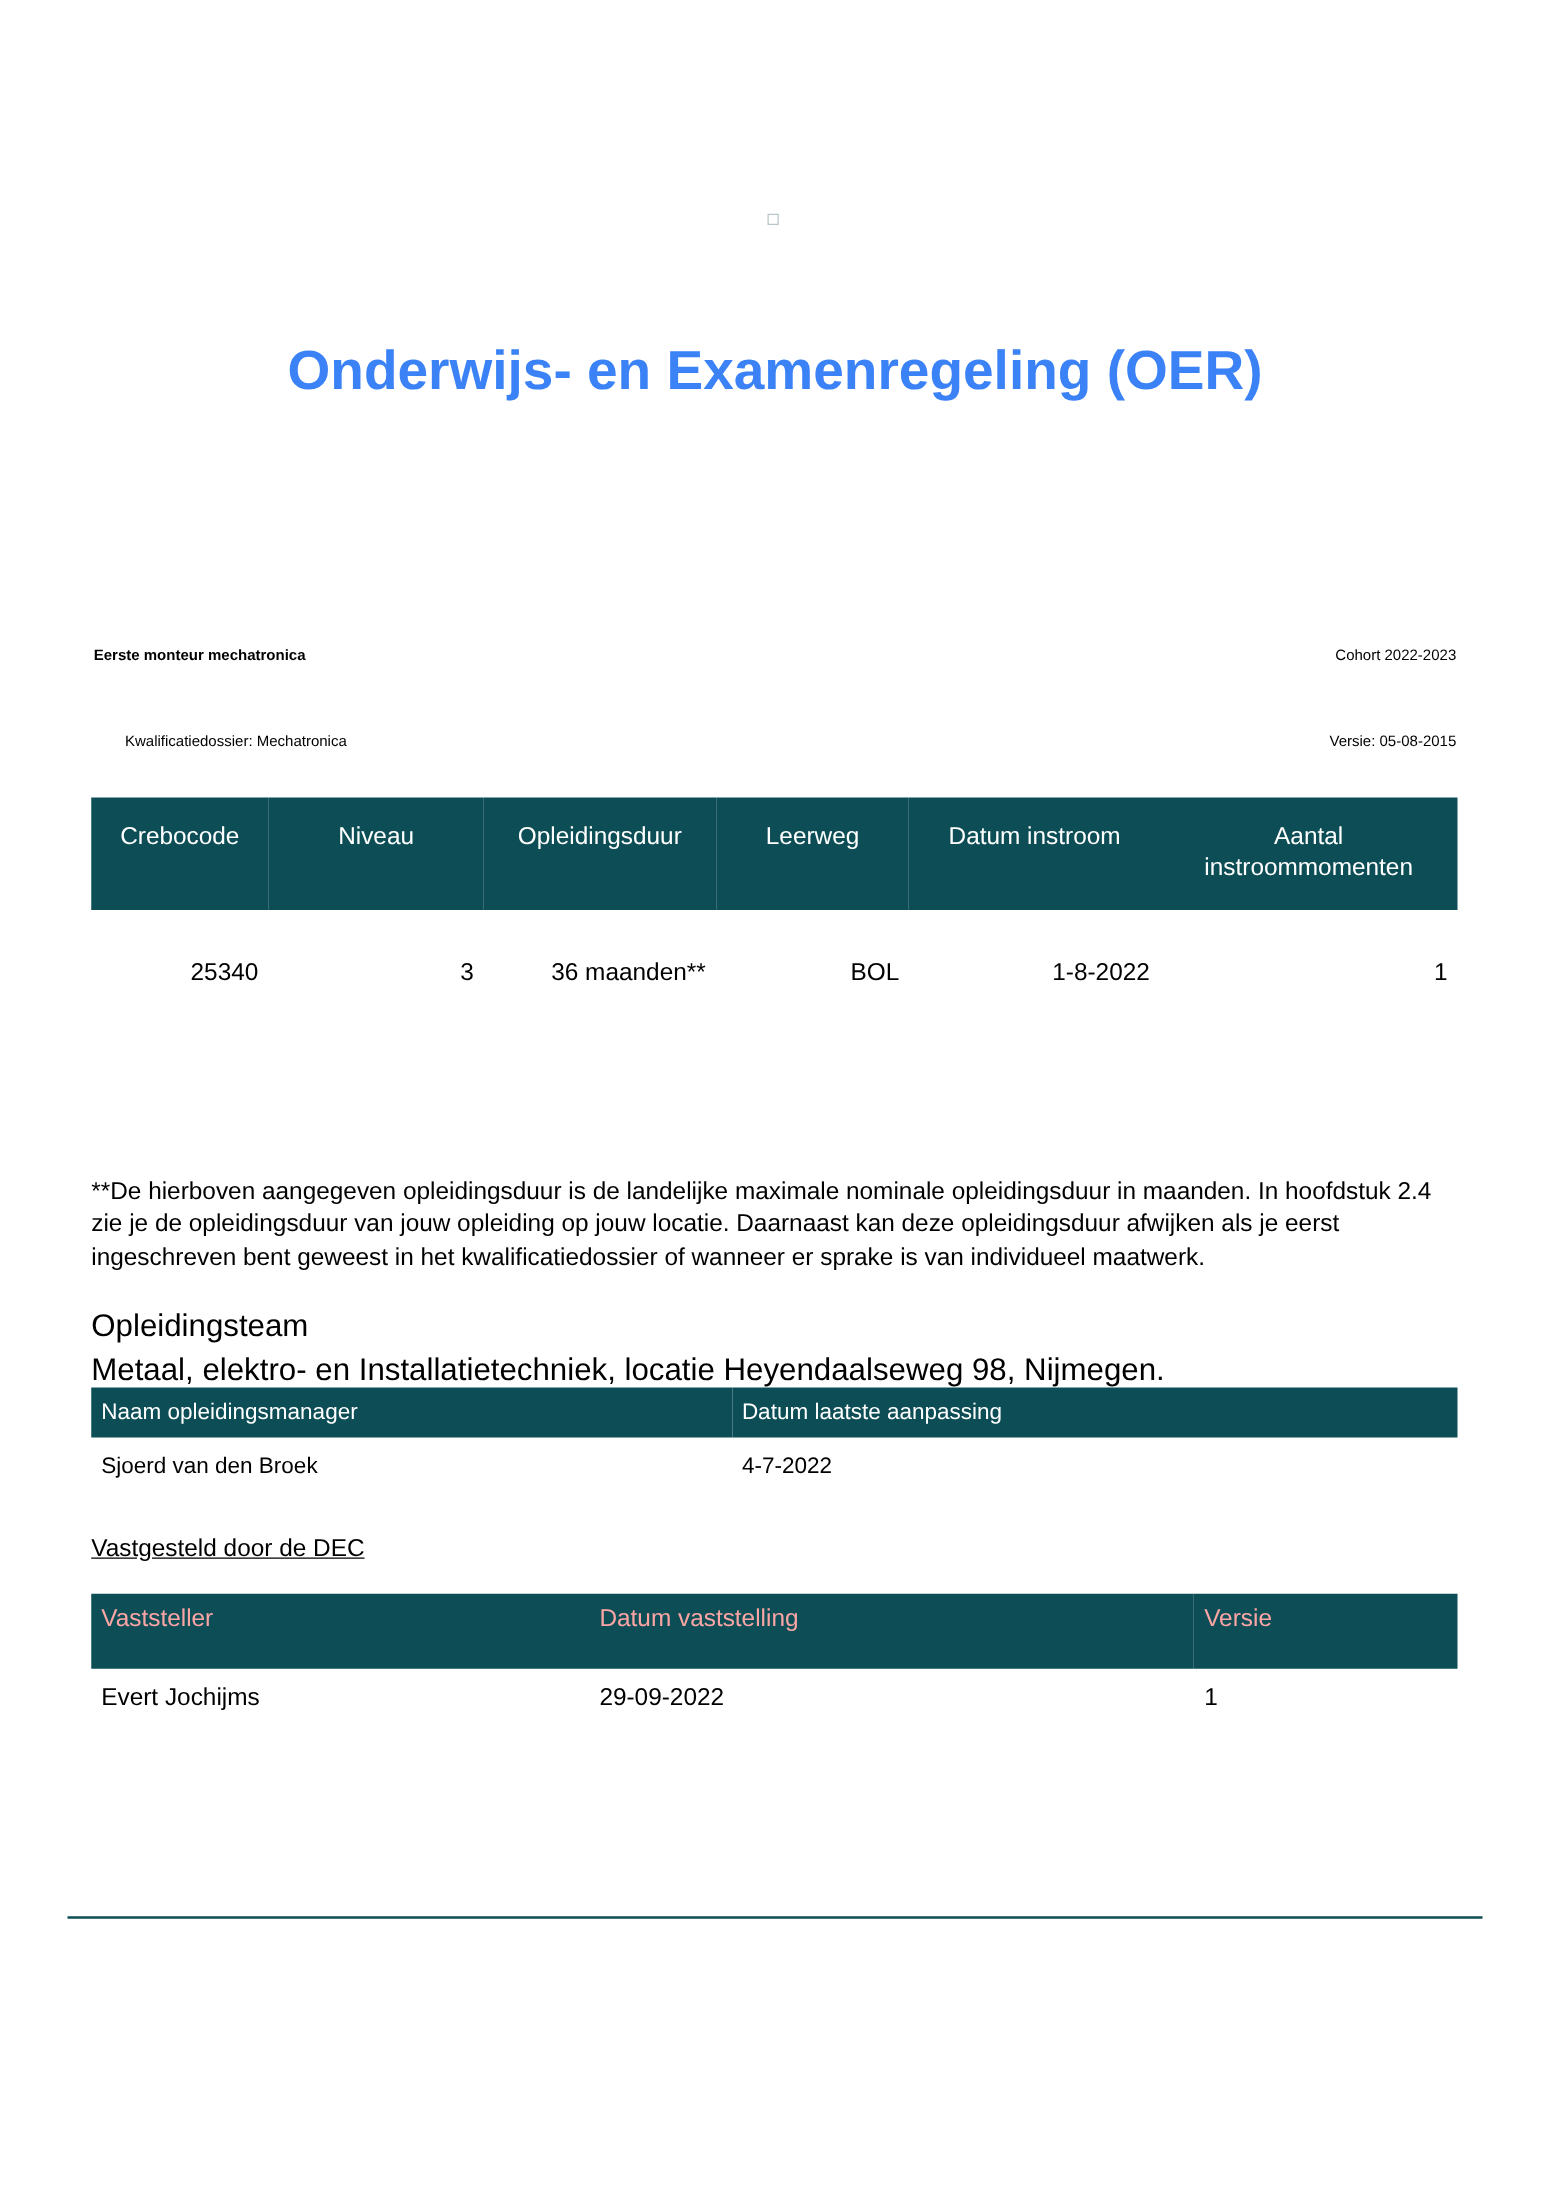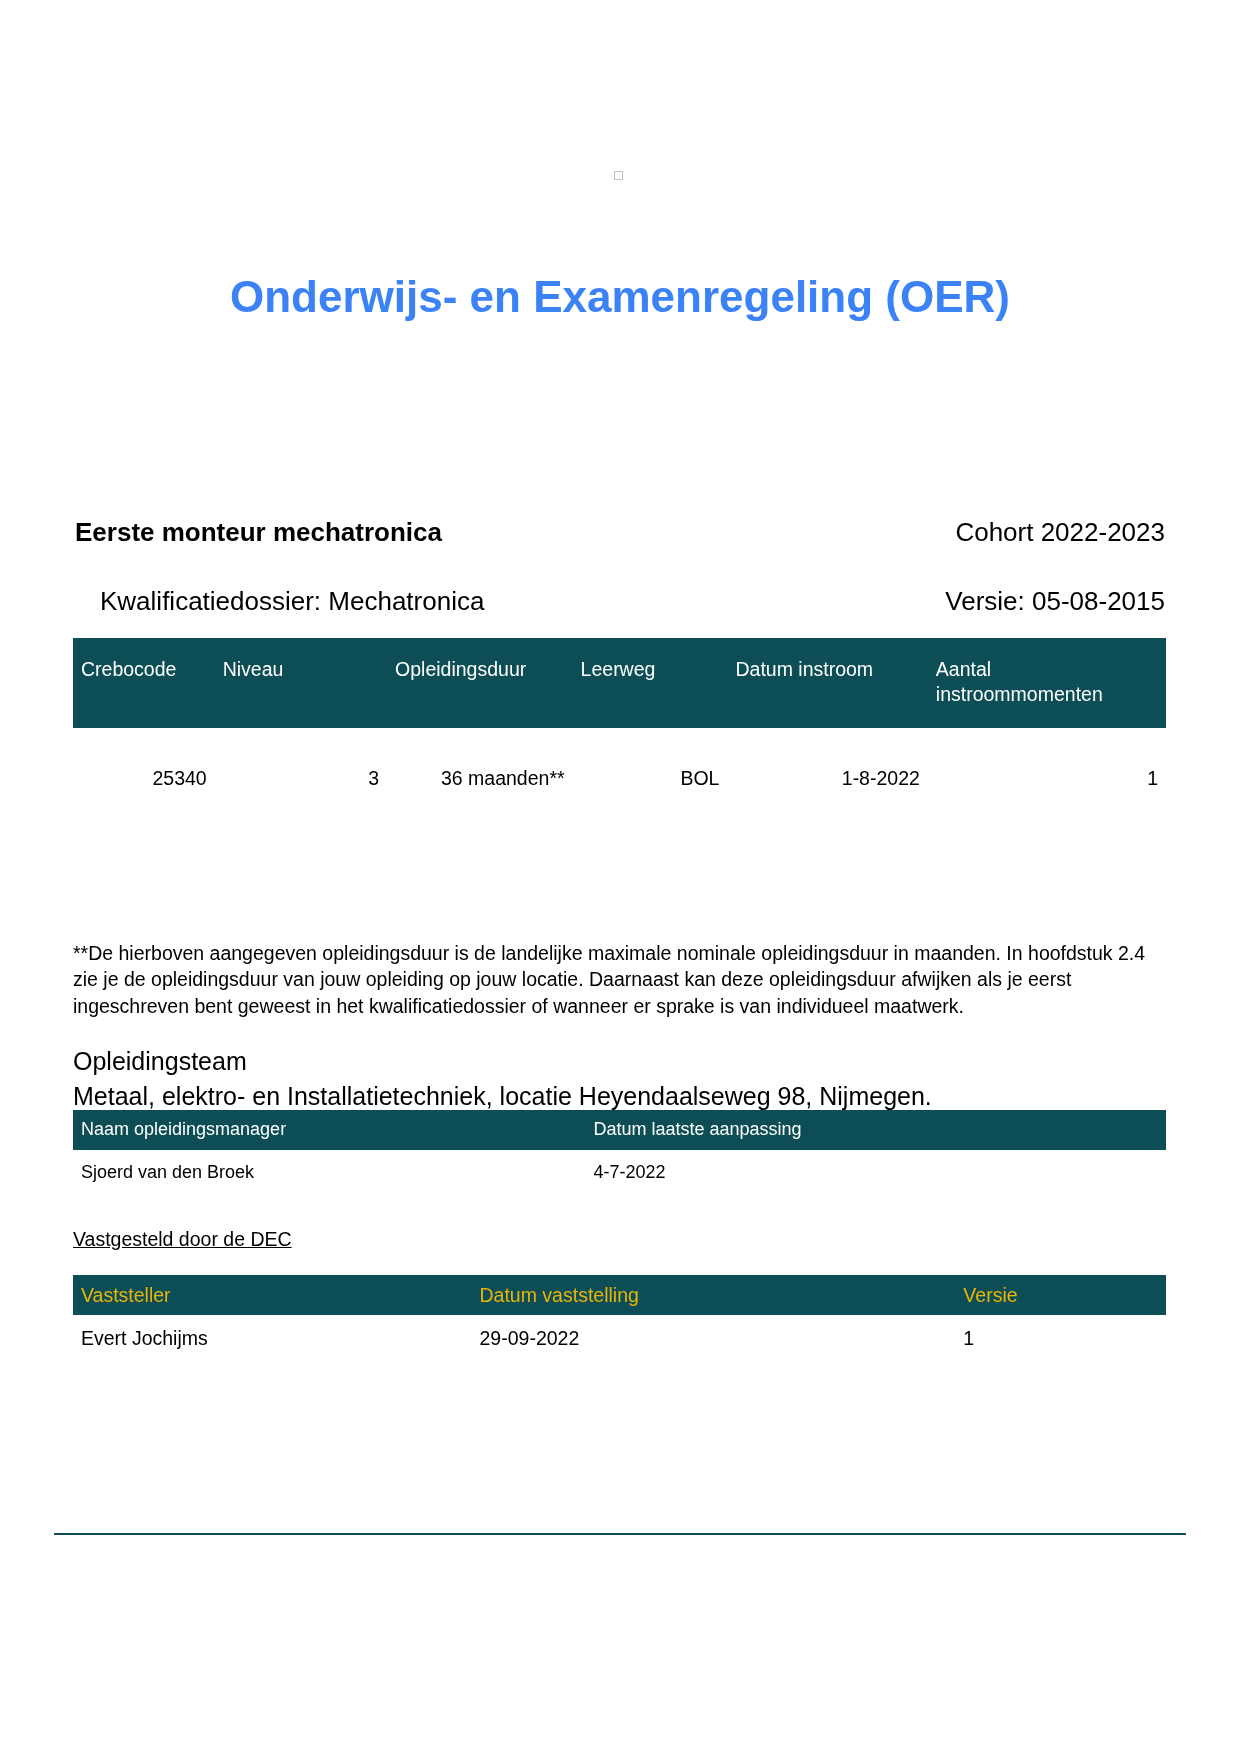--- a/index.html
+++ b/index.html
@@ -42,41 +42,41 @@
     color: #3b82f6;
     letter-spacing: 0px;
   }
   .meta-row {
     position: absolute;
     left: 75px;
     right: 75px;
     display: flex;
     justify-content: space-between;
     align-items: baseline;
-    font-size: 26px;
+    font-size: 12px;
   }
   .meta-row.r1 { top: 517px; }
   .meta-row.r2 { top: 586px; margin-left: 25px; }
   .meta-left-bold { font-weight: bold; }
   .meta-left, .meta-right { white-space: nowrap; }
 
   
   .info-table {
     position: absolute;
     left: 73px;
     top: 638px;
     width: 1093px;
     border-collapse: collapse;
     font-size: 19.5px;
   }
   .info-table thead th {
     background: #0d4e56;
     color: #ffffff;
     font-weight: normal;
-    text-align: left;
+    text-align: center;
     vertical-align: top;
     padding: 19px 8px 21px 8px;
     line-height: 1.28;
   }
   .info-table tbody td {
     padding: 38px 8px 40px 8px;
     vertical-align: top;
     text-align: right;
     line-height: 1.3;
     background: #ffffff;
@@ -136,24 +136,24 @@
   .vast-table {
     position: absolute;
     left: 73px;
     top: 1275px;
     width: 1093px;
     border-collapse: collapse;
     font-size: 19.5px;
   }
   .vast-table thead th {
     background: #0d4e56;
-    color: #eab308;
+    color: #fca5a5;
     font-weight: normal;
     text-align: left;
-    padding: 9px 8px 8px 8px;
+    padding: 9px 8px 28px 8px;
   }
   .vast-table tbody td {
     padding: 12px 8px 11px 8px;
     text-align: left;
   }
   .vcol-1 { width: 400px; }
   .vcol-2 { width: 490px; }
   .vcol-3 { width: 203px; }
 
   .footer-rule {

